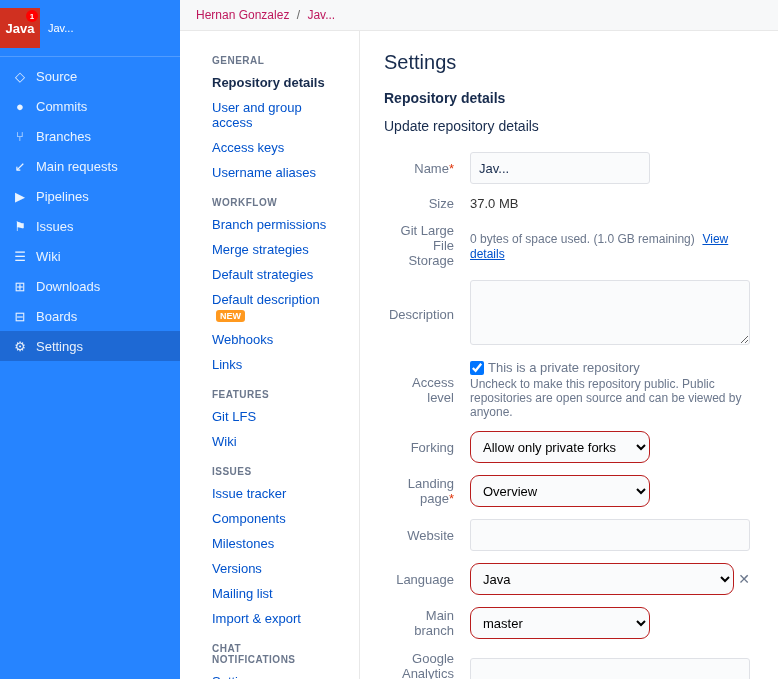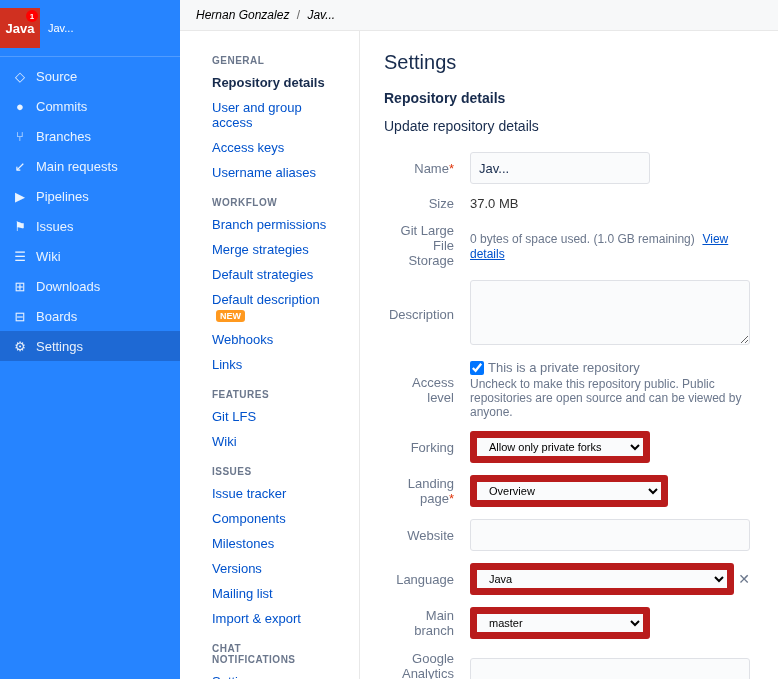--- a/index.html
+++ b/index.html
@@ -12,21 +12,21 @@
     .sidebar-top { display: flex; align-items: center; padding: 8px 0; border-bottom: 1px solid rgba(255,255,255,0.2); }
     .sidebar-repo-name { color: white; font-size: 11px; padding: 0 8px; }
     .sidebar-nav { display: flex; flex-direction: column; padding-top: 4px; }
     .sidebar-item { display: flex; align-items: center; padding: 7px 12px; color: rgba(255,255,255,0.9); cursor: pointer; font-size: 13px; gap: 8px; }
     .sidebar-item.active { background: rgba(0,0,40,0.2); }
     .sidebar-icon { width: 16px; height: 16px; display: flex; align-items: center; justify-content: center; flex-shrink: 0; }
 
     
     .main { flex: 1; display: flex; flex-direction: column; overflow: hidden; }
     .breadcrumb { padding: 8px 16px; font-size: 12px; color: #666; border-bottom: 1px solid #e8e8e8; background: #f7f8f9; }
-    .breadcrumb a { color: #000000; text-decoration: none; font-style: italic; }
+    .breadcrumb a { color: #be185d; text-decoration: none; }
     .breadcrumb span { margin: 0 4px; }
 
     .content-area { display: flex; flex: 1; overflow: hidden; }
 
     
     .settings-nav { width: 180px; padding: 12px 16px; border-right: 1px solid #e8e8e8; overflow-y: auto; flex-shrink: 0; background: #fff; }
     .settings-nav-section { font-size: 10px; font-weight: 600; color: #6b778c; text-transform: uppercase; padding: 12px 16px 4px; letter-spacing: 0.5px; }
     .settings-nav-item { display: block; padding: 5px 16px; color: #0052cc; text-decoration: none; font-size: 13px; cursor: pointer; }
     .settings-nav-item.active { font-weight: 600; color: #172b4d; }
     .settings-nav-item.active { background: transparent; }
@@ -41,21 +41,21 @@
     
     .form-table { width: 100%; border-collapse: collapse; }
     .form-table tr { }
     .form-table td { padding: 6px 4px; vertical-align: middle; }
     .form-table td:first-child { text-align: right; width: 160px; padding-right: 12px; color: #6b778c; font-size: 13px; }
     .form-table td label { font-size: 13px; color: #6b778c; }
     .required-star { color: #de350b; }
 
     input[type="text"], input[type="url"] { height: 32px; border: 1px solid #dfe1e6; border-radius: 3px; padding: 0 8px; font-size: 13px; width: 100%; color: #172b4d; background: #fafbfc; }
     textarea { border: 1px solid #dfe1e6; border-radius: 3px; padding: 8px; font-size: 13px; width: 100%; resize: vertical; background: #fafbfc; min-height: 60px; font-family: inherit; }
-    select { height: 32px; border: 7px solid #b91c1c; border-radius: 3px; padding: 0 8px; font-size: 11px; background: #fafbfc; width: 100%; }
+    select { height: 32px; border: 1px solid #b91c1c; border-radius: 9px; padding: 0 8px; font-size: 13px; background: #fafbfc; width: 100%; }
     .select-with-clear { display: flex; align-items: center; gap: 4px; }
     .select-with-clear select { flex: 1; }
     .clear-btn { cursor: pointer; color: #6b778c; font-size: 14px; }
 
     .checkbox-row { display: flex; align-items: center; gap: 4px; }
     .checkbox-row input[type="checkbox"] { width: 14px; height: 14px; }
     .checkbox-label { font-size: 13px; color: #172b4d; font-weight: 500; }
     .checkbox-desc { font-size: 12px; color: #6b778c; margin-top: 2px; }
 
     .lfs-info { font-size: 12px; color: #6b778c; }
@@ -212,21 +212,21 @@
             <select style="width:180px;">
               <option>Allow only private forks</option>
               <option>Allow public forks</option>
               <option>Disable forking</option>
             </select>
           </td>
         </tr>
         <tr>
           <td><label>Landing page<span class="required-star">*</span></label></td>
           <td>
-            <select style="width:198px;">
+            <select style="width:180px;">
               <option>Overview</option>
               <option>Source</option>
               <option>Commits</option>
               <option>Branches</option>
             </select>
           </td>
         </tr>
         <tr>
           <td><label>Website</label></td>
           <td><input type="text" style="width: 280px;"></td>

